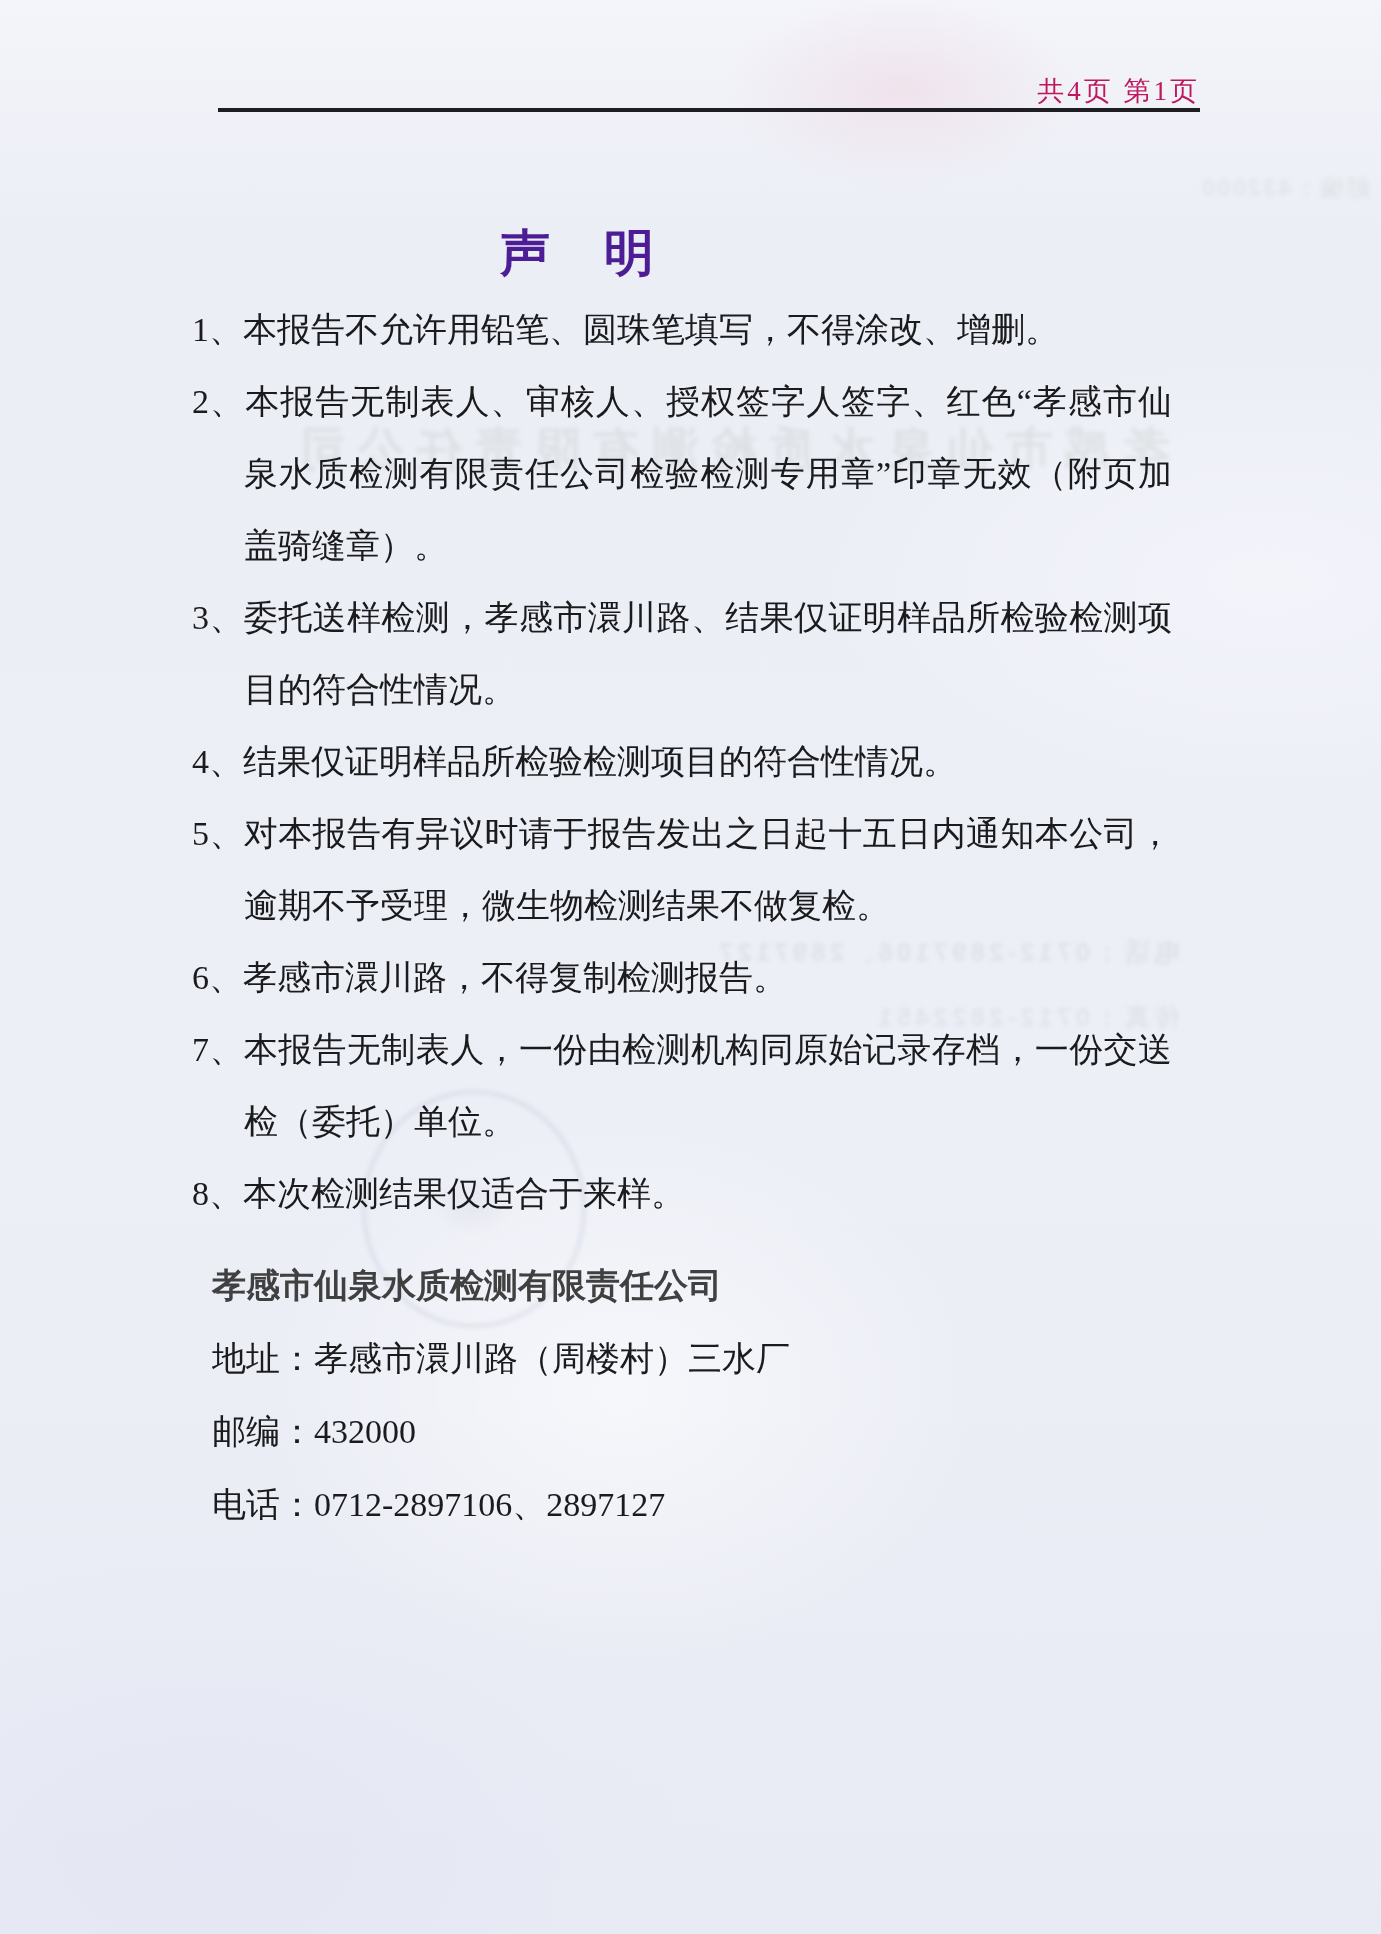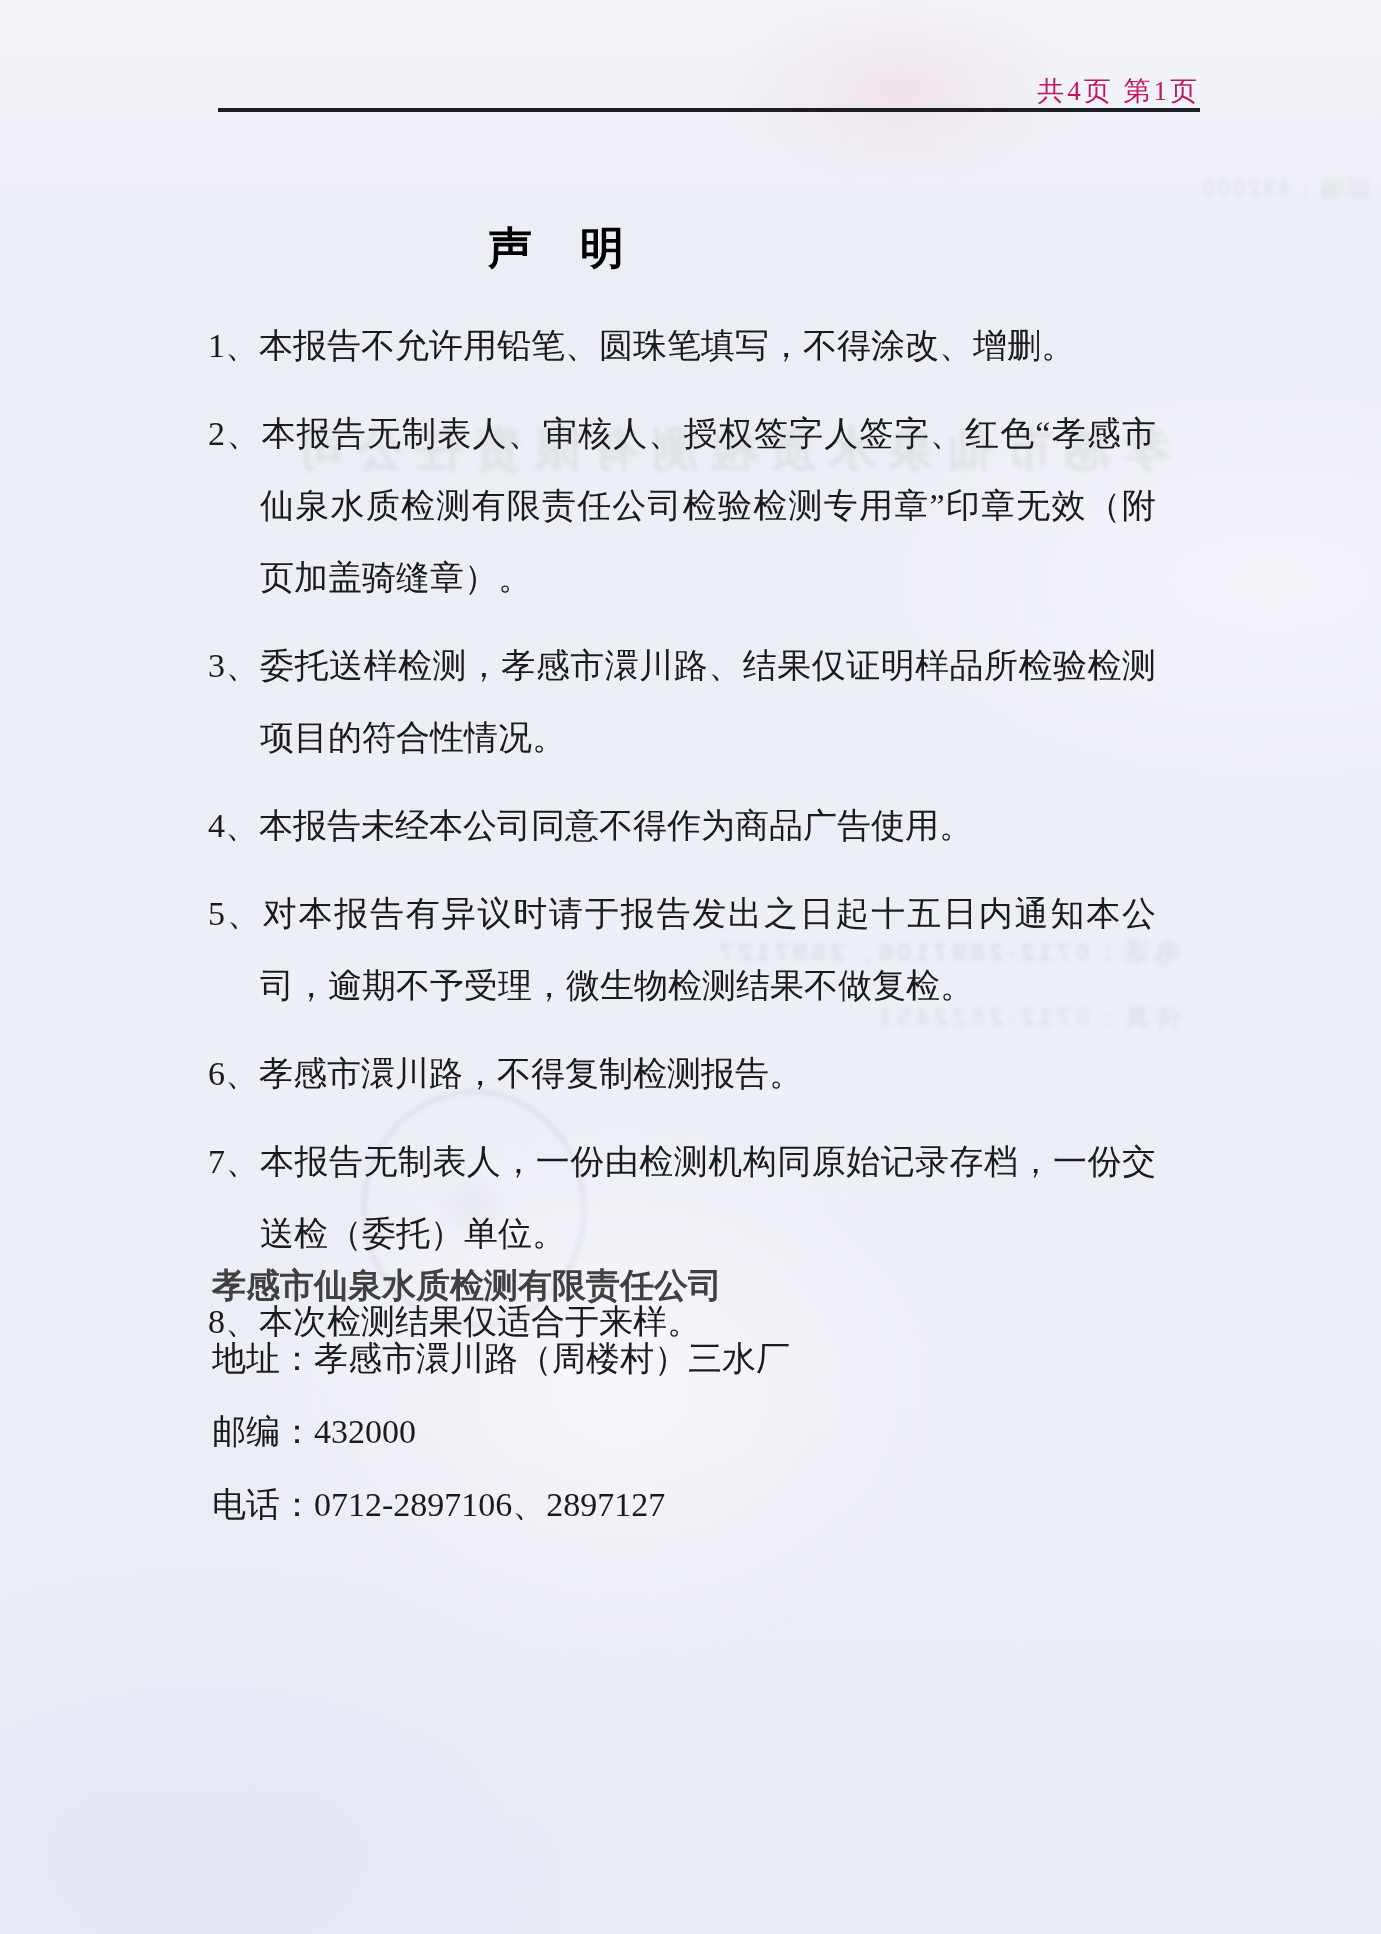--- a/index.html
+++ b/index.html
@@ -21,33 +21,33 @@
     position:absolute;top:76px;right:181px;
     font-size:27px;letter-spacing:3px;line-height:30px;color:#be185d;
   }
   .header-rule{
     position:absolute;top:108px;left:218px;width:982px;height:4px;
     background:#1e1e22;
   }
 
   
   .doc-title{
-    position:absolute;top:190px;left:488px;
+    position:absolute;top:190px;left:500px;
     font-family:"Liberation Sans","DejaVu Sans",sans-serif;
-    font-weight:bold;font-size:44px;line-height:58px;color:#000000;
+    font-weight:bold;font-size:50px;line-height:58px;color:#4c1d95;
     letter-spacing:2px;white-space:nowrap;
   }
 
   
   .statement{
     position:absolute;top:294px;left:192px;width:980px;
     font-size:34px;line-height:72px;
   }
   .statement .item{
-    margin:16px;padding-left:52px;text-indent:-52px;
+    margin:0;padding-left:52px;text-indent:-52px;
     text-align:justify;text-justify:inter-ideograph;
   }
   .statement .num{display:inline;}
 
   
   .company{
     position:absolute;top:1249px;left:212px;width:960px;
     font-size:34px;line-height:73px;
   }
   .company .name{
@@ -101,21 +101,21 @@
 
 <div class="page-info">共4页 第1页</div>
 <div class="header-rule"></div>
 
 <h1 class="doc-title">声　明</h1>
 
 <div class="statement">
   <p class="item"><span class="num">1、</span><span>本报告不允许用铅笔、圆珠笔填写，不得涂改、增删。</span></p>
   <p class="item"><span class="num">2、</span><span>本报告无制表人、审核人、授权签字人签字、红色“孝感市仙泉水质检测有限责任公司检验检测专用章”印章无效（附页加盖骑缝章）。</span></p>
   <p class="item"><span class="num">3、</span><span>委托送样检测，孝感市澴川路、结果仅证明样品所检验检测项目的符合性情况。</span></p>
-  <p class="item"><span class="num">4、</span><span>本报告未经本公司同意不得作为商品广告使用。</span></p>
+  <p class="item"><span class="num">4、</span><span>结果仅证明样品所检验检测项目的符合性情况。</span></p>
   <p class="item"><span class="num">5、</span><span>对本报告有异议时请于报告发出之日起十五日内通知本公司，逾期不予受理，微生物检测结果不做复检。</span></p>
   <p class="item"><span class="num">6、</span><span>孝感市澴川路，不得复制检测报告。</span></p>
   <p class="item"><span class="num">7、</span><span>本报告无制表人，一份由检测机构同原始记录存档，一份交送检（委托）单位。</span></p>
   <p class="item"><span class="num">8、</span><span>本次检测结果仅适合于来样。</span></p>
 </div>
 
 <div class="company">
   <p class="name">孝感市仙泉水质检测有限责任公司</p>
   <p>地址：孝感市澴川路（周楼村）三水厂</p>
   <p>邮编：432000</p>

